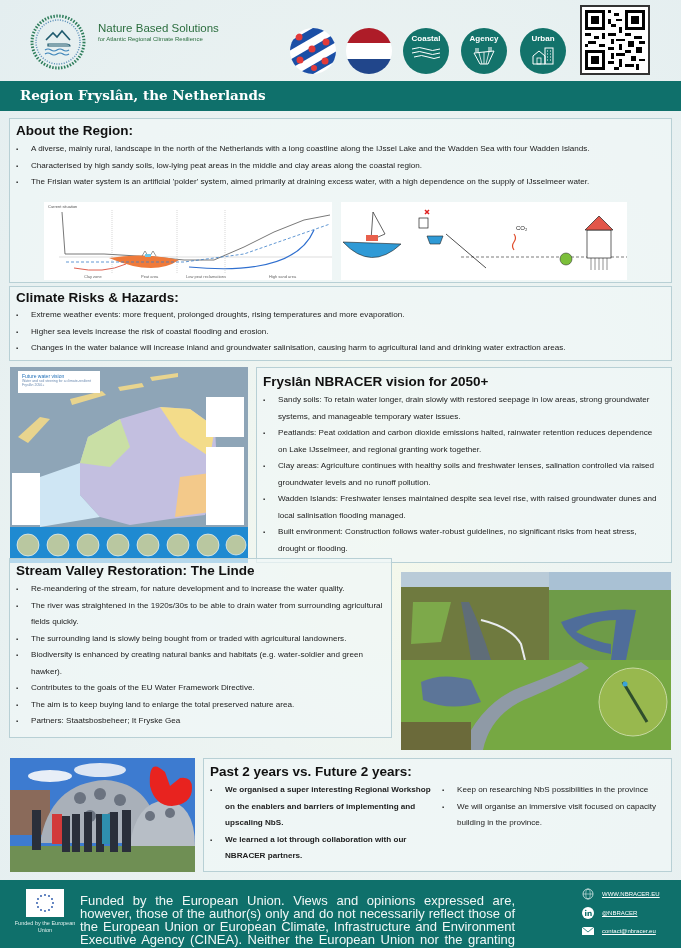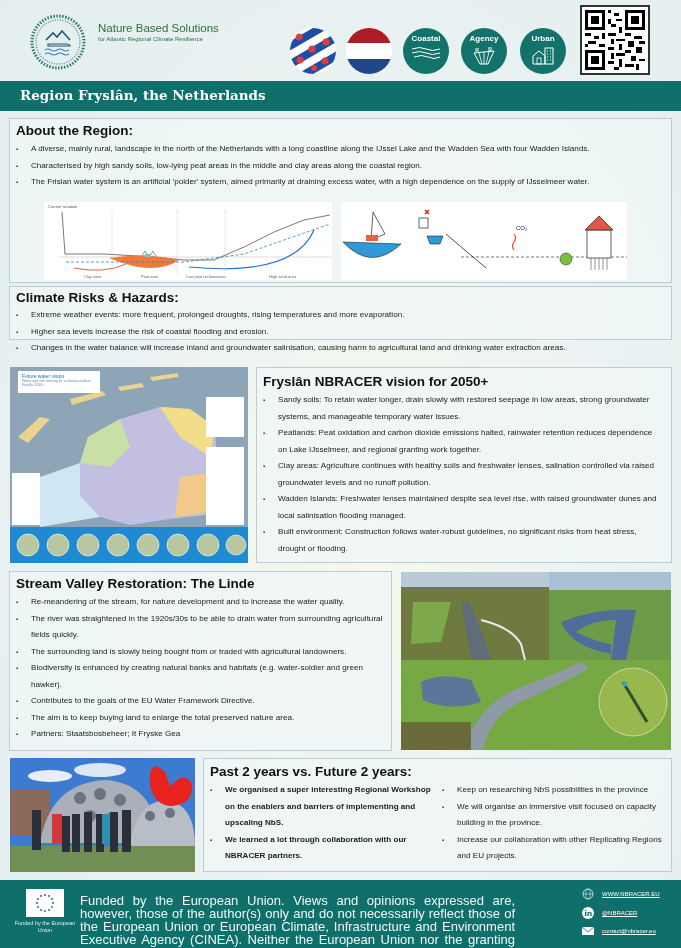--- a/index.html
+++ b/index.html
@@ -173,21 +173,21 @@
       <path d="M173 32 q3 4 0 8 q-3 4 0 8" fill="none" stroke="#e04b2a" stroke-width="1.2"></path>
       <line x1="120" y1="55" x2="286" y2="55" stroke="#222" stroke-width="0.6" stroke-dasharray="3 2"></line>
       <circle cx="225" cy="57" r="6" fill="#7cbf3a" stroke="#222" stroke-width="0.5"></circle>
       <rect x="246" y="28" width="24" height="28" fill="#fff" stroke="#222" stroke-width="0.7"></rect>
       <path d="M244 28 L258 14 L272 28 Z" fill="#e2564a" stroke="#222" stroke-width="0.7"></path>
       <path d="M250 56 v12 M254 56 v12 M258 56 v12 M262 56 v12 M266 56 v12" stroke="#222" stroke-width="0.5"></path>
     </svg>
   </div>
 </div>
 
-<div class="panel" style="left:9px; top:286px; width:663px; height:54px;">
+<div class="panel" style="left:9px; top:286px; width:663px; height:75px;">
   <h2 style="position:absolute; left:6px; top:3px;">Climate Risks &amp; Hazards:</h2>
   <ul class="bullets" style="position:absolute; left:4px; top:20px; width:655px;">
     <li>Extreme weather events: more frequent, prolonged droughts, rising temperatures and more evaporation.</li>
     <li>Higher sea levels increase the risk of coastal flooding and erosion.</li>
     <li>Changes in the water balance will increase inland and groundwater salinisation, causing harm to agricultural land and drinking water extraction areas.</li>
   </ul>
 </div>
 
 <div class="img" style="left:10px; top:367px; width:238px; height:196px; background:#8fa6b5;">
   <svg width="238" height="196" viewBox="0 0 238 196">
@@ -225,21 +225,21 @@
   <h2 style="position:absolute; left:6px; top:6px;">Fryslân NBRACER vision for 2050+</h2>
   <ul class="bullets" style="position:absolute; left:4px; top:24px; width:400px;">
     <li>Sandy soils: To retain water longer, drain slowly with restored seepage in low areas, strong groundwater systems, and manageable temporary water issues.</li>
     <li>Peatlands: Peat oxidation and carbon dioxide emissions halted, rainwater retention reduces dependence on Lake IJsselmeer, and regional granting work together.</li>
     <li>Clay areas: Agriculture continues with healthy soils and freshwater lenses, salination controlled via raised groundwater levels and no runoff pollution.</li>
     <li>Wadden Islands: Freshwater lenses maintained despite sea level rise, with raised groundwater dunes and local salinisation flooding managed.</li>
     <li>Built environment: Construction follows water-robust guidelines, no significant risks from heat stress, drought or flooding.</li>
   </ul>
 </div>
 
-<div class="panel" style="left:9px; top:571px; width:383px; height:180px;">
+<div class="panel" style="left:9px; top:558px; width:383px; height:180px;">
   <h2 style="position:absolute; left:6px; top:4px;">Stream Valley Restoration: The Linde</h2>
   <ul class="bullets" style="position:absolute; left:4px; top:22px; width:375px;">
     <li>Re-meandering of the stream, for nature development and to increase the water quality.</li>
     <li>The river was straightened in the 1920s/30s to be able to drain water from surrounding agricultural fields quickly.</li>
     <li>The surrounding land is slowly being bought from or traded with agricultural landowners.</li>
     <li>Biodiversity is enhanced by creating natural banks and habitats (e.g. water-soldier and green hawker).</li>
     <li>Contributes to the goals of the EU Water Framework Directive.</li>
     <li>The aim is to keep buying land to enlarge the total preserved nature area.</li>
     <li>Partners: Staatsbosbeheer; It Fryske Gea</li>
   </ul>
@@ -300,21 +300,20 @@
 
 <div class="panel" style="left:203px; top:758px; width:469px; height:114px;">
   <h2 style="position:absolute; left:6px; top:5px;">Past 2 years vs. Future 2 years:</h2>
   <ul class="bullets" style="position:absolute; left:4px; top:23px; width:232px;font-weight:bold;">
     <li>We organised a super interesting Regional Workshop on the enablers and barriers of implementing and upscaling NbS.</li>
     <li>We learned a lot through collaboration with our NBRACER partners.</li>
   </ul>
   <ul class="bullets" style="position:absolute; left:236px; top:23px; width:230px;">
     <li>Keep on researching NbS possibilities in the province</li>
     <li>We will organise an immersive visit focused on capacity building in the province.</li>
-    <li>Increase our collaboration with other Replicating Regions and EU projects.</li>
   </ul>
 </div>
 
 <div class="footer">
   <div class="eu-flag">
     <svg width="38" height="28" viewBox="0 0 38 28">
       <g fill="#1f4fa6">
         <circle cx="19" cy="6" r="0.9"></circle>
           <circle cx="23" cy="7" r="0.9"></circle>
           <circle cx="26" cy="10" r="0.9"></circle>

